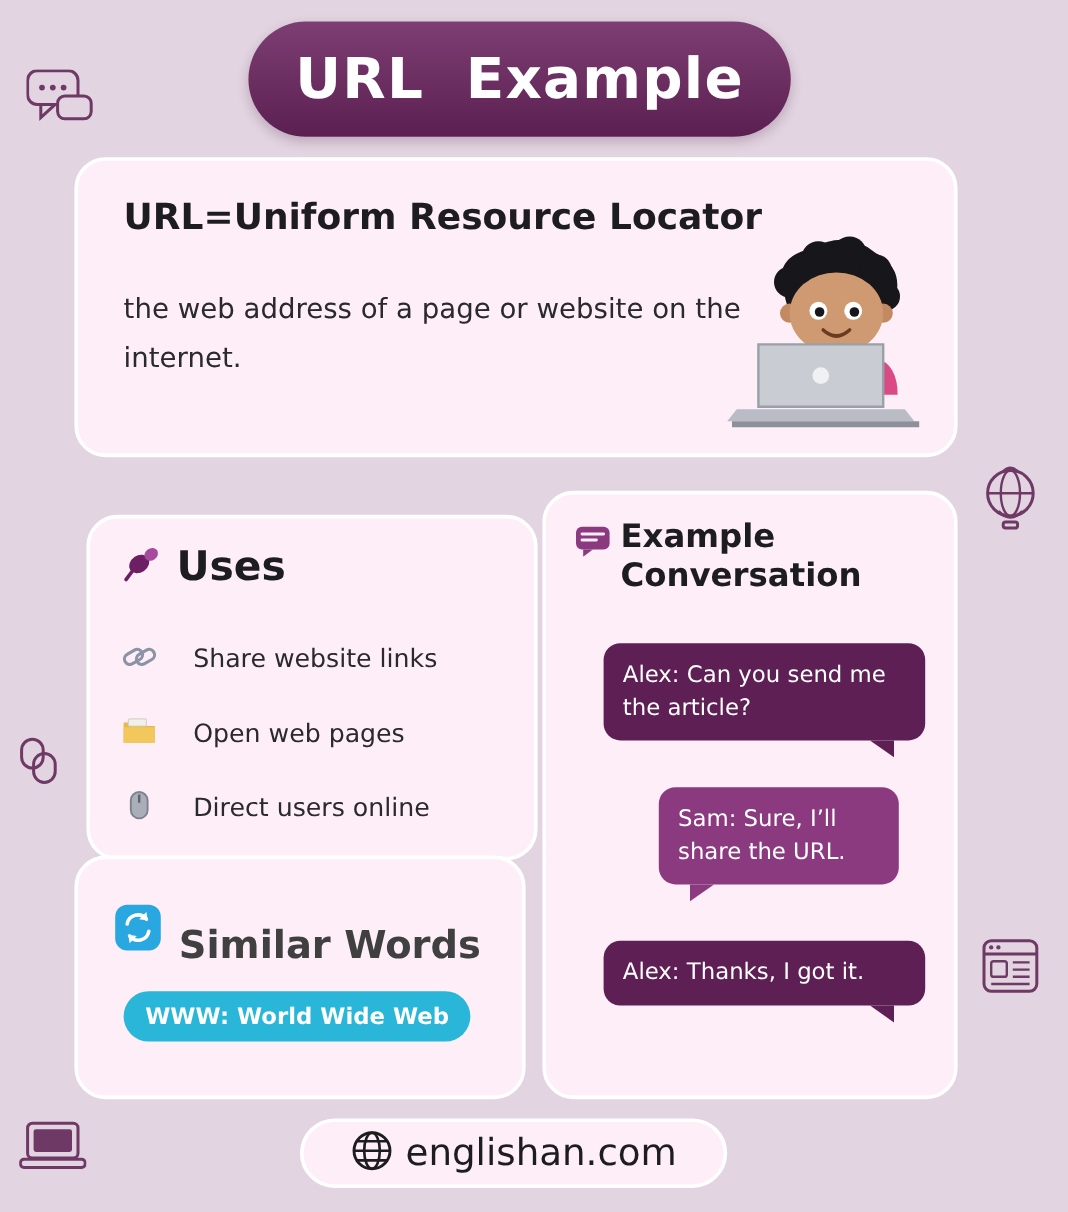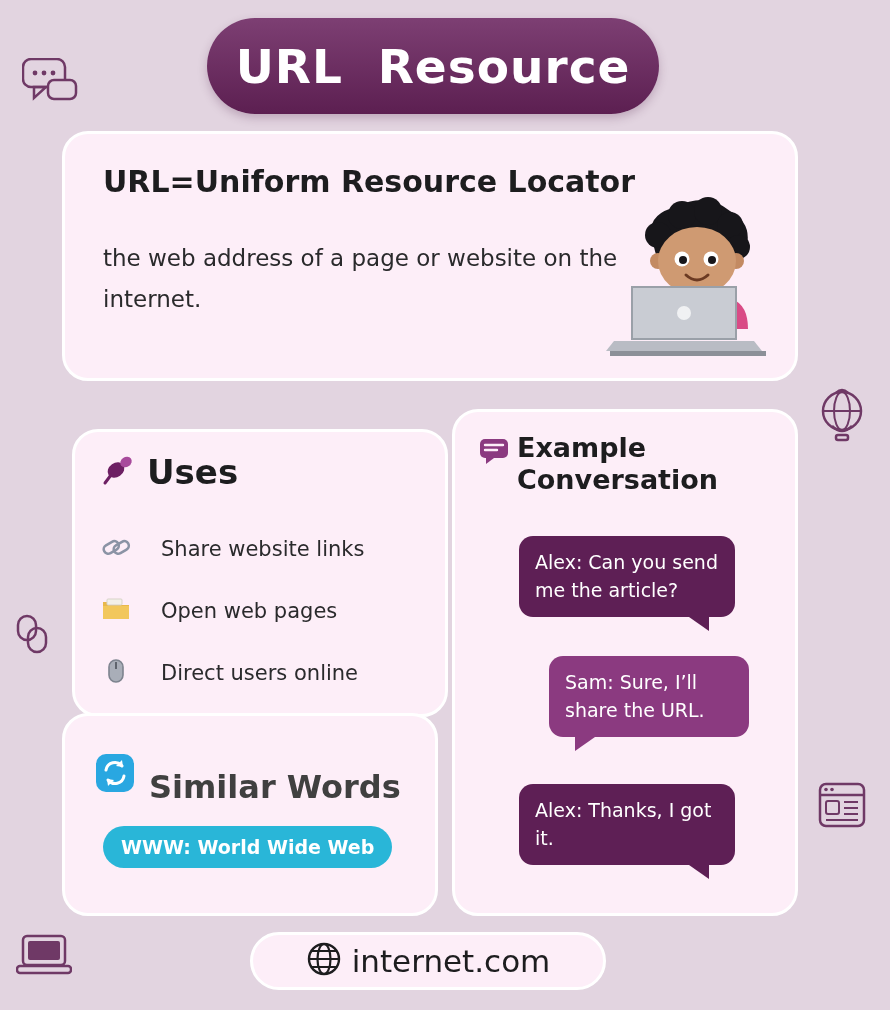--- a/index.html
+++ b/index.html
@@ -102,21 +102,21 @@
     border-radius: 14px;
     color: #ffffff;
     font-size: 19px;
     line-height: 1.45;
     padding: 13px 16px;
   }
   .bubble::after {
     content: ""; position: absolute; bottom: -14px;
     border-style: solid;
   }
-  .b-left  { left: 64px; width: 216px; background: #5e1f55; }
+  .b-left  { left: 48px; width: 268px; background: #5e1f55; }
   .b-left::after  { right: 26px; border-width: 14px 0 0 20px; border-color: #5e1f55 transparent transparent transparent; }
   .b-right { left: 94px; width: 200px; background: #8b3a80; }
   .b-right::after { left: 26px;  border-width: 14px 20px 0 0; border-color: #8b3a80 transparent transparent transparent; }
   #bubble-1 { top: 124px; }
   #bubble-2 { top: 244px; }
   #bubble-3 { top: 372px; }
 
   
   .footer {
     position: absolute; left: 250px; top: 932px;
@@ -174,21 +174,21 @@
       <rect x="2" y="2" width="44" height="42" rx="6" fill="none" stroke="#5c1f51" stroke-width="2.5"></rect>
       <path d="M2 13 H46" stroke="#5c1f51" stroke-width="2.5"></path>
       <circle cx="8" cy="7.5" r="1.8" fill="#5c1f51"></circle>
       <circle cx="14" cy="7.5" r="1.8" fill="#5c1f51"></circle>
       <rect x="8" y="19" width="13" height="13" rx="2" fill="none" stroke="#5c1f51" stroke-width="2"></rect>
       <path d="M26 20 H40 M26 26 H40 M26 32 H40 M8 38 H40" stroke="#5c1f51" stroke-width="2"></path>
     </svg>
   </div>
 
   <div class="title-pill">
-    <span>URL  Resource</span>
+    <span>URL  Example</span>
   </div>
 
   <div class="card" id="card-definition">
     <div class="def-title">URL=Uniform Resource Locator</div>
     <div class="def-body">the web address of a page or website on the internet.</div>
     <div class="kid-art">
       <svg width="185" height="165" viewBox="0 0 185 165">
 
         <path d="M58 52 q-12 -32 22 -40 q30 -16 54 4 q26 14 14 44 q-4 14 -14 12 q-30 -12 -60 -4 q-12 4 -16 -16Z" fill="#17161a"></path>
         <circle cx="62" cy="40" r="13" fill="#17161a"></circle>
@@ -300,16 +300,16 @@
   </div>
 
   <div class="footer">
     <span>
       <svg width="36" height="36" viewBox="0 0 36 36">
         <circle cx="18" cy="18" r="15" fill="none" stroke="#1d1d1f" stroke-width="2.4"></circle>
         <ellipse cx="18" cy="18" rx="6.5" ry="15" fill="none" stroke="#1d1d1f" stroke-width="2.2"></ellipse>
         <path d="M3 18 H33 M5.5 10 H30.5 M5.5 26 H30.5" stroke="#1d1d1f" stroke-width="2.2"></path>
       </svg>
     </span>
-    <span class="f-txt">internet.com</span>
+    <span class="f-txt">englishan.com</span>
   </div>
 
 </div>
 
 </body></html>

